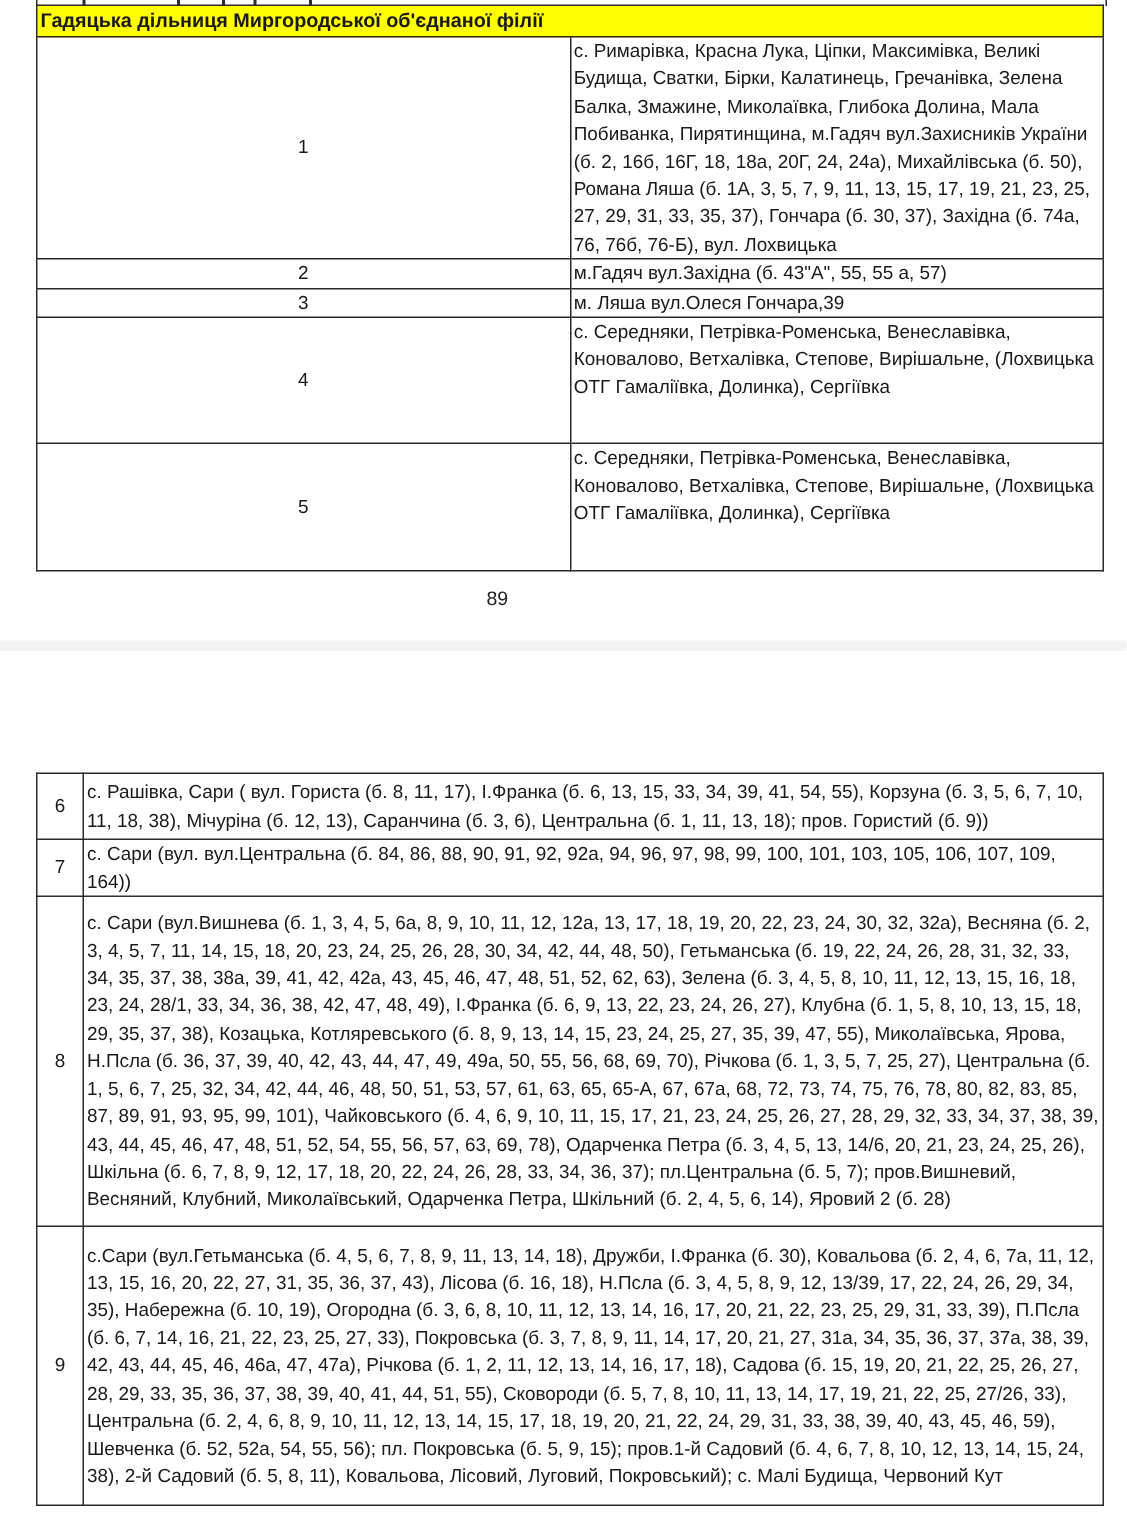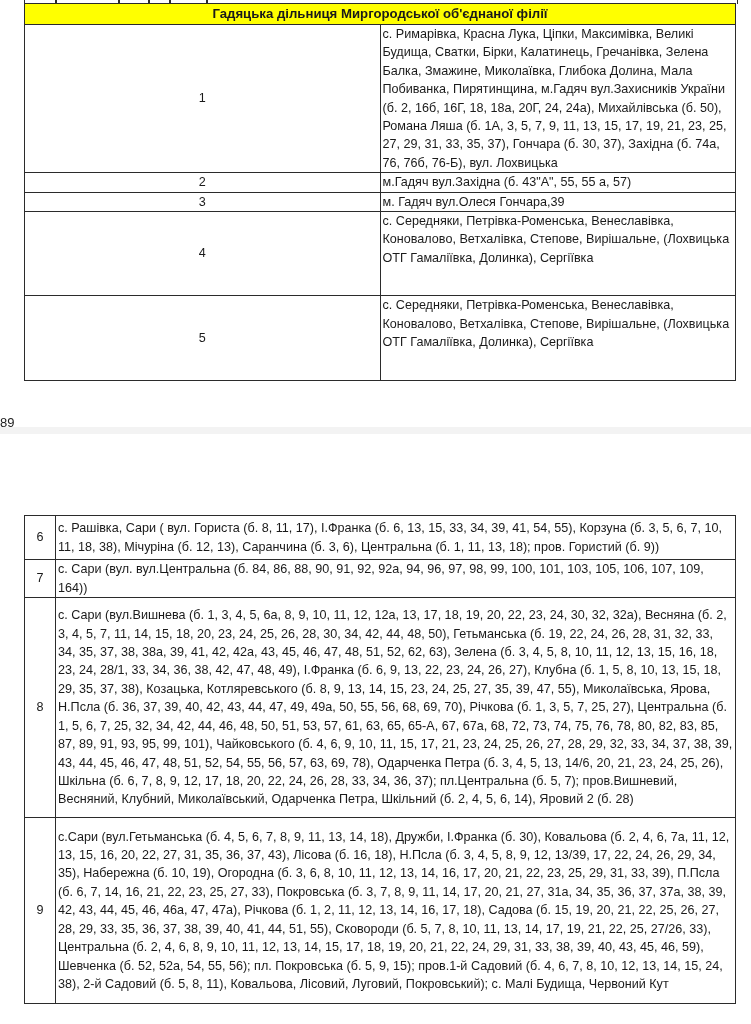--- a/index.html
+++ b/index.html
@@ -6,24 +6,24 @@
   body { width:751px; height:1024px; position:relative; overflow:hidden;
          font-family:"Liberation Sans", sans-serif; color:#1a1a1a; }
   .page { position:absolute; left:0; width:751px; background:#fff; }
   .page-top { top:0; height:427px; }
   .page-sep { position:absolute; left:0; top:427px; width:751px; height:7px; background:#f3f3f3; }
   .page-bottom { top:434px; height:590px; }
   table.tbl { position:absolute; left:24px; width:712px; border-collapse:collapse; table-layout:fixed; }
   table.tbl td { border:1.5px solid #2b2b2b; font-size:12.6px; line-height:18.4px; padding:0 2px; vertical-align:middle; }
   td.num { width:26px; text-align:center; padding:0; }
   td.txt { text-align:left; padding-left:3px;margin-top:48px; }
-  tr.region td { background:#ffff00; font-weight:bold; text-align:center; font-size:13.2px; height:20px; }
+  tr.region td { background:#ffff00; font-weight:bold; font-size:13.2px; height:20px; }
   .top-fragment { position:absolute; left:24px; top:0; width:712px; height:4px; border-left:1.5px solid #2b2b2b; border-right:1.5px solid #2b2b2b; }
   .frag-line { position:absolute; top:0; width:1.5px; height:4px; background:#2b2b2b; }
-  .page-number { position:absolute; left:0; width:663px; top:391px; font-size:13px; color:#222;margin-top:24px; }
+  .page-number { position:absolute; left:0; width:663px; top:391px; text-align:center; font-size:13px; color:#222; }
   .pad-bottom td.txt { padding-bottom:28px; }
 </style>
 </head>
 <body>
 
 <div class="page page-top">
   <div class="top-fragment">
     <div class="frag-line" style="left:30px"></div>
     <div class="frag-line" style="left:93px"></div>
     <div class="frag-line" style="left:123px"></div>
@@ -39,21 +39,21 @@
     <tr style="height:76px">
       <td class="num">1</td>
       <td class="txt">с. Римарівка, Красна Лука, Ціпки, Максимівка, Великі Будища, Сватки, Бірки, Калатинець, Гречанівка, Зелена Балка, Змажине, Миколаївка, Глибока Долина, Мала Побиванка, Пирятинщина, м.Гадяч вул.Захисників України (б. 2, 16б, 16Г, 18, 18а, 20Г, 24, 24а), Михайлівська (б. 50), Романа Ляша (б. 1А, 3, 5, 7, 9, 11, 13, 15, 17, 19, 21, 23, 25, 27, 29, 31, 33, 35, 37), Гончара (б. 30, 37), Західна (б. 74а, 76, 76б, 76-Б), вул. Лохвицька</td>
     </tr>
     <tr style="height:16px">
       <td class="num">2</td>
       <td class="txt">м.Гадяч вул.Західна (б. 43"А", 55, 55 а, 57)</td>
     </tr>
     <tr style="height:16px">
       <td class="num">3</td>
-      <td class="txt">м. Гадяч вул.Олеся Гончара,39</td>
+      <td class="txt">м. Ляша вул.Олеся Гончара,39</td>
     </tr>
     <tr class="pad-bottom" style="height:48px">
       <td class="num">4</td>
       <td class="txt">с. Середняки, Петрівка-Роменська, Венеславівка, Коновалово, Ветхалівка, Степове, Вирішальне, (Лохвицька ОТГ Гамаліївка, Долинка), Сергіївка</td>
     </tr>
     <tr class="pad-bottom" style="height:48px">
       <td class="num">5</td>
       <td class="txt">с. Середняки, Петрівка-Роменська, Венеславівка, Коновалово, Ветхалівка, Степове, Вирішальне, (Лохвицька ОТГ Гамаліївка, Долинка), Сергіївка</td>
     </tr>
   </tbody>

